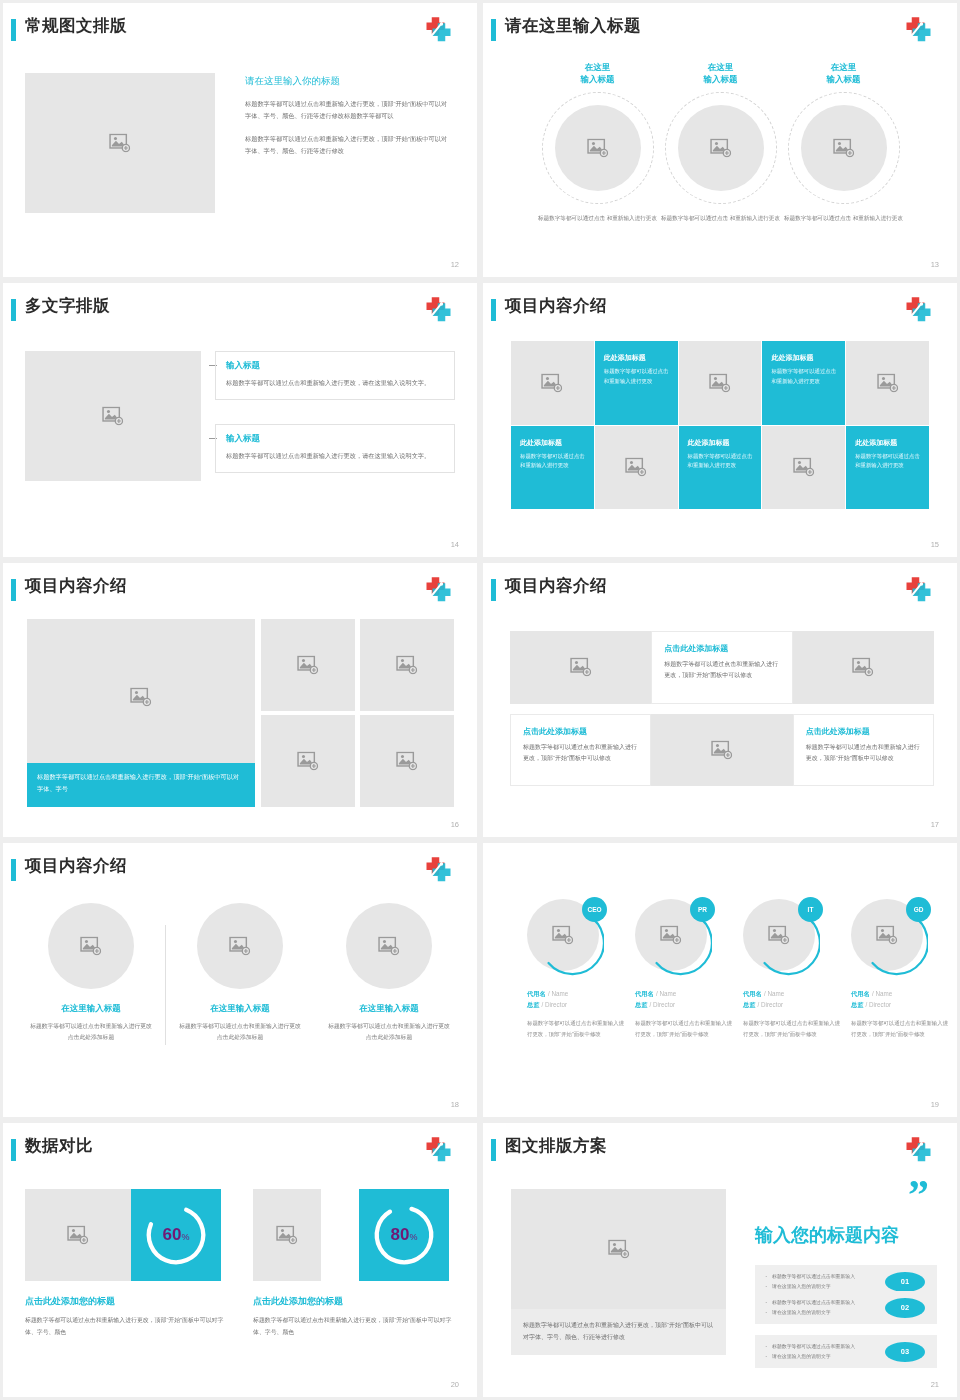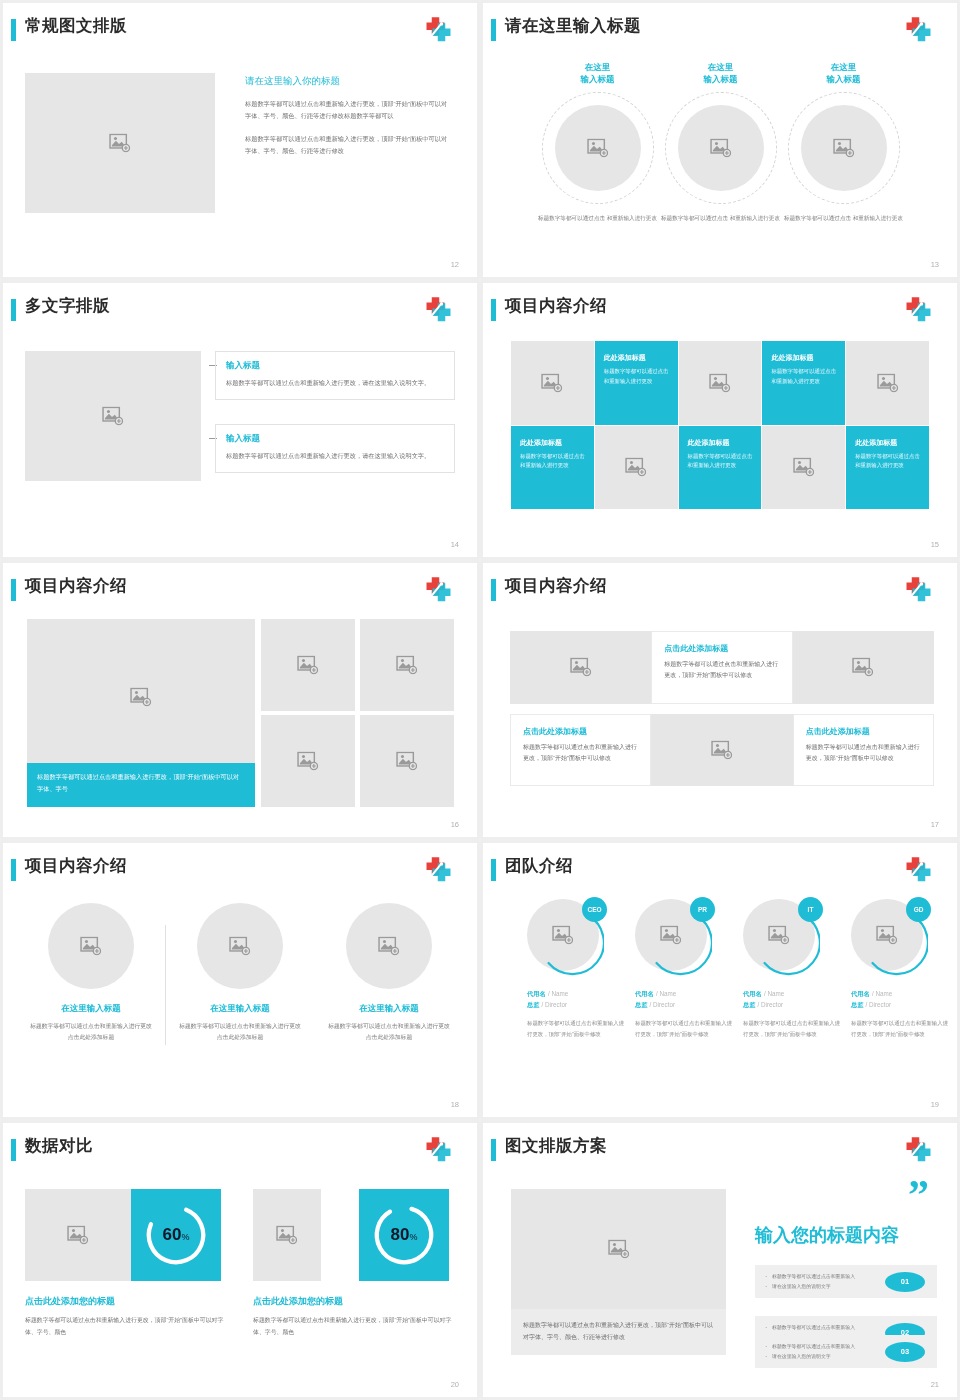--- a/index.html
+++ b/index.html
@@ -129,21 +129,21 @@
   .s19-role { font-size: 7px; font-weight: bold; color: #1fbcd6; margin-bottom: 8px; }
   .s19-d { font-size: 5.4px; color: #8a8a8a; line-height: 1.95; }
 
   
   .s20-card { position: absolute; top: 66px; width: 196px; height: 92px; display: flex; }
   .s20-card .left { flex: 1; background: #e6e6e6; position: relative; }
   .s20-card .right { width: 90px; background: #1fbcd6; position: relative; }
   .s20-ring { position: absolute; left: 50%; top: 50%; transform: translate(-50%,-50%); width: 66px; height: 66px; }
   .s20-pct {
     position: absolute; left: 50%; top: 50%; transform: translate(-50%,-50%);
-    color: #0f172a; font-size: 17px; font-weight: bold; white-space: nowrap;
+    color: #701a75; font-size: 17px; font-weight: bold; white-space: nowrap;
   }
   .s20-pct sup { font-size: 9px; font-weight: normal; vertical-align: baseline; }
   .s20-cap { position: absolute; top: 172px; width: 210px; }
   .s20-cap h4 { font-size: 9px; font-weight: bold; color: #1fbcd6; margin-bottom: 7px; }
   .s20-cap p { font-size: 5.9px; color: #6d6d6d; line-height: 1.95; }
 
   
   .s21-img { position: absolute; left: 28px; top: 66px; width: 215px; height: 120px; }
   .s21-cap { position: absolute; left: 28px; top: 186px; width: 215px; height: 46px; background: #ececec; padding: 10px 12px; font-size: 6px; color: #6d6d6d; line-height: 2.0; }
   .s21-quote { position: absolute; right: 30px; top: 60px; color: #1fbcd6; font-size: 42px; font-weight: bold; font-family: "Liberation Serif", serif; line-height: .6; letter-spacing: -2px; }
@@ -599,32 +599,20 @@
             </svg>
           </span>
         </div>
       <div class="s18-t">在这里输入标题</div>
       <div class="s18-d">标题数字等都可以通过点击和重新输入进行更改点击此处添加标题</div>
     </div>
     <div class="pgnum">18</div>
   </div>
 
   <div class="slide">
-    <div class="hdr">
-      <div class="accent-bar"></div>
-      <div class="slide-title">团队介绍</div>
-      <div class="logo">
-        <svg viewBox="0 0 40 40">
-            <path d="M6 10h7V3h10v7h7v10h-7v7H13v-7H6z" fill="#e8413c"></path>
-            <path d="M14 18h7v-7h10v7h7v10h-7v7H21v-7h-7z" fill="#1fbcd6" opacity=".92"></path>
-            <path d="M13 27c4-4 9-11 13-16" stroke="#fff" stroke-width="2.6" fill="none" stroke-linecap="round"></path>
-            <circle cx="26" cy="12" r="2.2" fill="#fff"></circle>
-          </svg>
-      </div>
-    </div>
 
     <div class="s19-col" style="left:44px;">
       <div class="s19-av">
         <div class="disc ph">
             <span class="ph-icon">
               <svg viewBox="0 0 24 21">
                 <rect x="1" y="1" width="18" height="15" fill="none" stroke="#9a9a9a" stroke-width="1.6"></rect>
                 <path d="M3 13l4.5-5 3.4 3.6L14 9l4 5.5H3z" fill="#9a9a9a"></path>
                 <circle cx="7" cy="5.5" r="1.7" fill="#9a9a9a"></circle>
                 <circle cx="18.5" cy="16" r="4" fill="#e6e6e6" stroke="#9a9a9a" stroke-width="1.4"></circle>
@@ -805,21 +793,21 @@
     <div class="s21-quote">”</div>
     <div class="s21-h">输入您的标题内容</div>
 
     <div class="s21-row" style="top:142px;">
       <ul>
         <li>标题数字等都可以通过点击和重新输入</li>
         <li>请在这里输入您的说明文字</li>
       </ul>
       <div class="s21-num">01</div>
     </div>
-    <div class="s21-row" style="top:193px;justify-content:center;">
+    <div class="s21-row" style="top:168px;justify-content:center;">
       <ul>
         <li>标题数字等都可以通过点击和重新输入</li>
         <li>请在这里输入您的说明文字</li>
       </ul>
       <div class="s21-num">02</div>
     </div>
     <div class="s21-row" style="top:212px;">
       <ul>
         <li>标题数字等都可以通过点击和重新输入</li>
         <li>请在这里输入您的说明文字</li>

